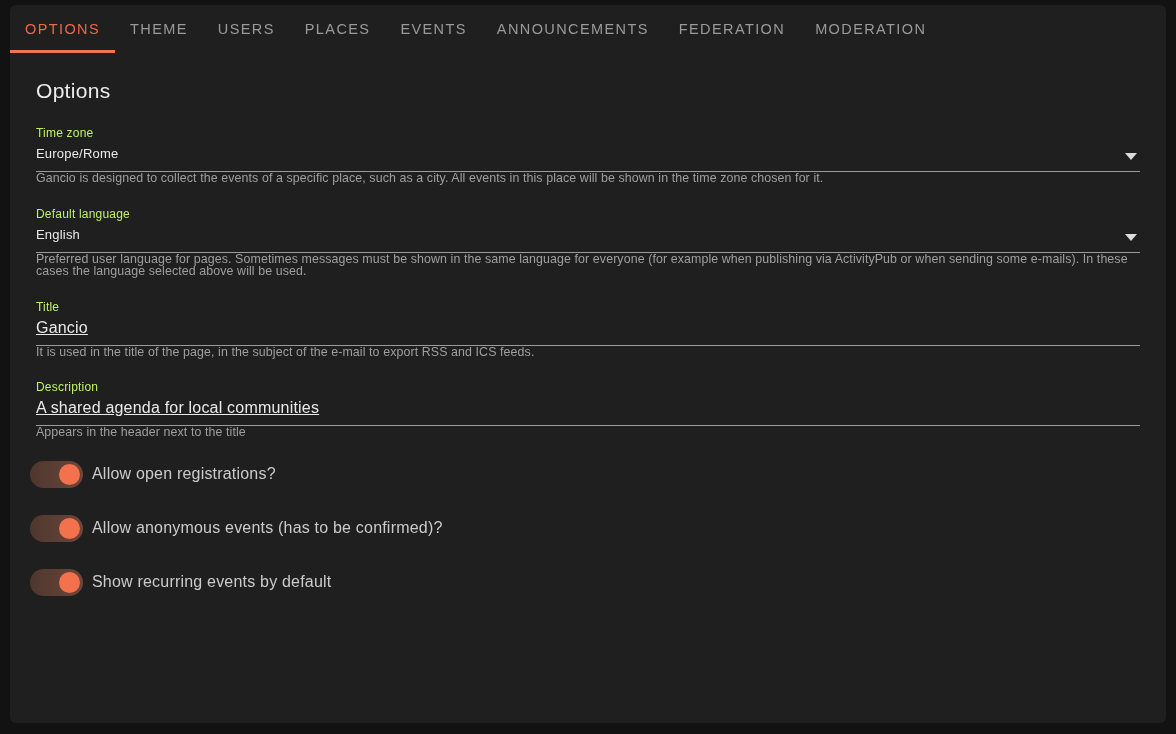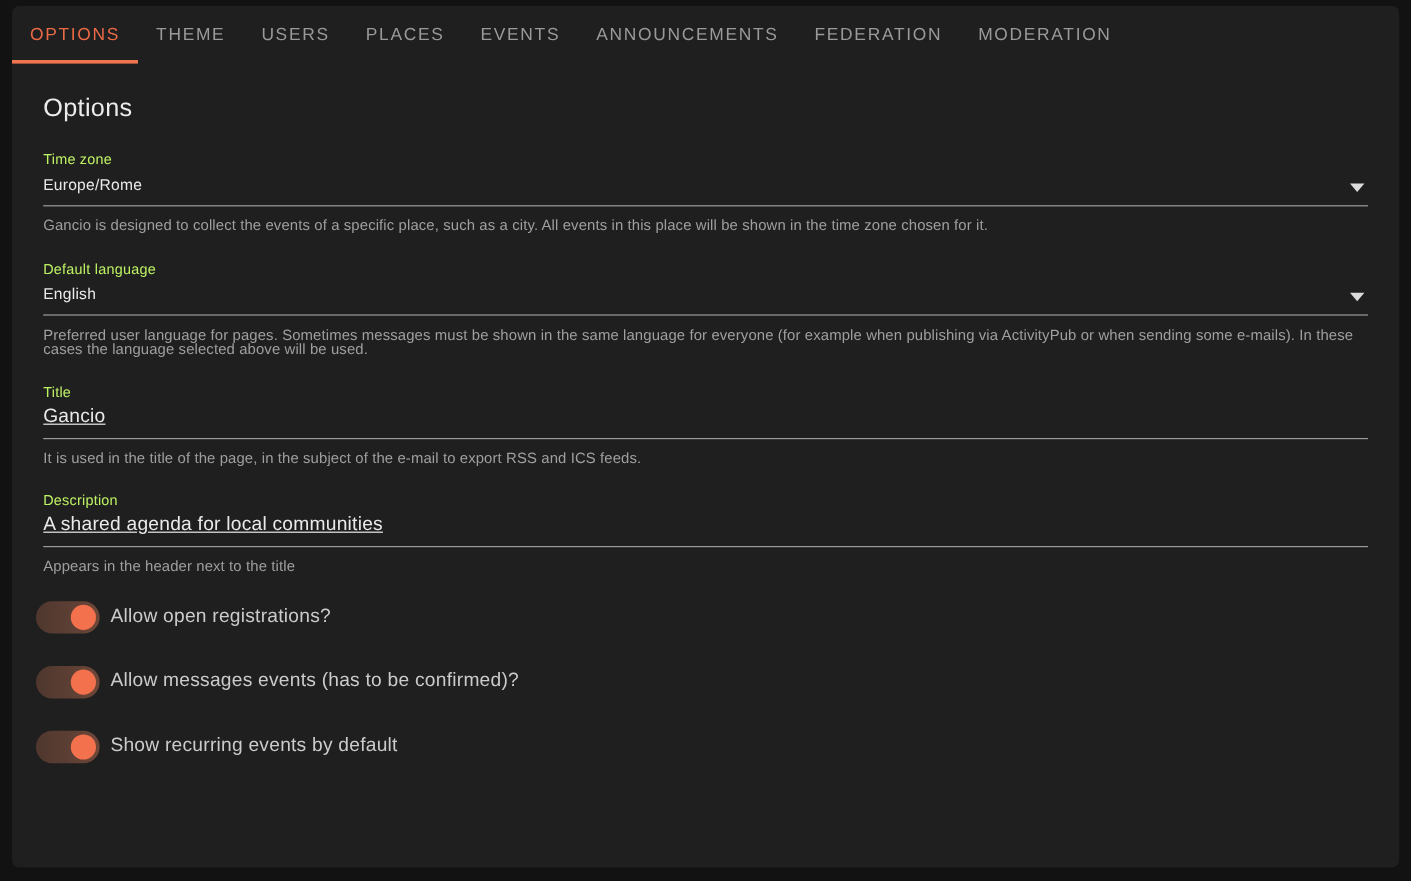--- a/index.html
+++ b/index.html
@@ -91,21 +91,20 @@
     right: 3px; bottom: 11px;
     width: 0; height: 0;
     border-left: 6px solid transparent;
     border-right: 6px solid transparent;
     border-top: 7px solid #dcdcdc;
   }
   .field-hint {
     font-size: 12.4px;
     line-height: 12.5px;
     color: #9f9f9f;
-    margin-top: 10px;
     letter-spacing: 0.1px;
   }
   
   .switch-row {
     display: flex;
     align-items: center;
     height: 27px;
     margin: 0 0 27px -6px;
   }
   .switch {
@@ -204,21 +203,21 @@
       <div class="switch">
         <div class="knob"></div>
       </div>
       <div class="switch-label">Allow open registrations?</div>
     </div>
 
     <div class="switch-row">
       <div class="switch">
         <div class="knob"></div>
       </div>
-      <div class="switch-label">Allow messages events (has to be confirmed)?</div>
+      <div class="switch-label">Allow anonymous events (has to be confirmed)?</div>
     </div>
 
 
     <div class="switch-row">
       <div class="switch">
         <div class="knob"></div>
       </div>
       <div class="switch-label">Show recurring events by default</div>
     </div>
 

